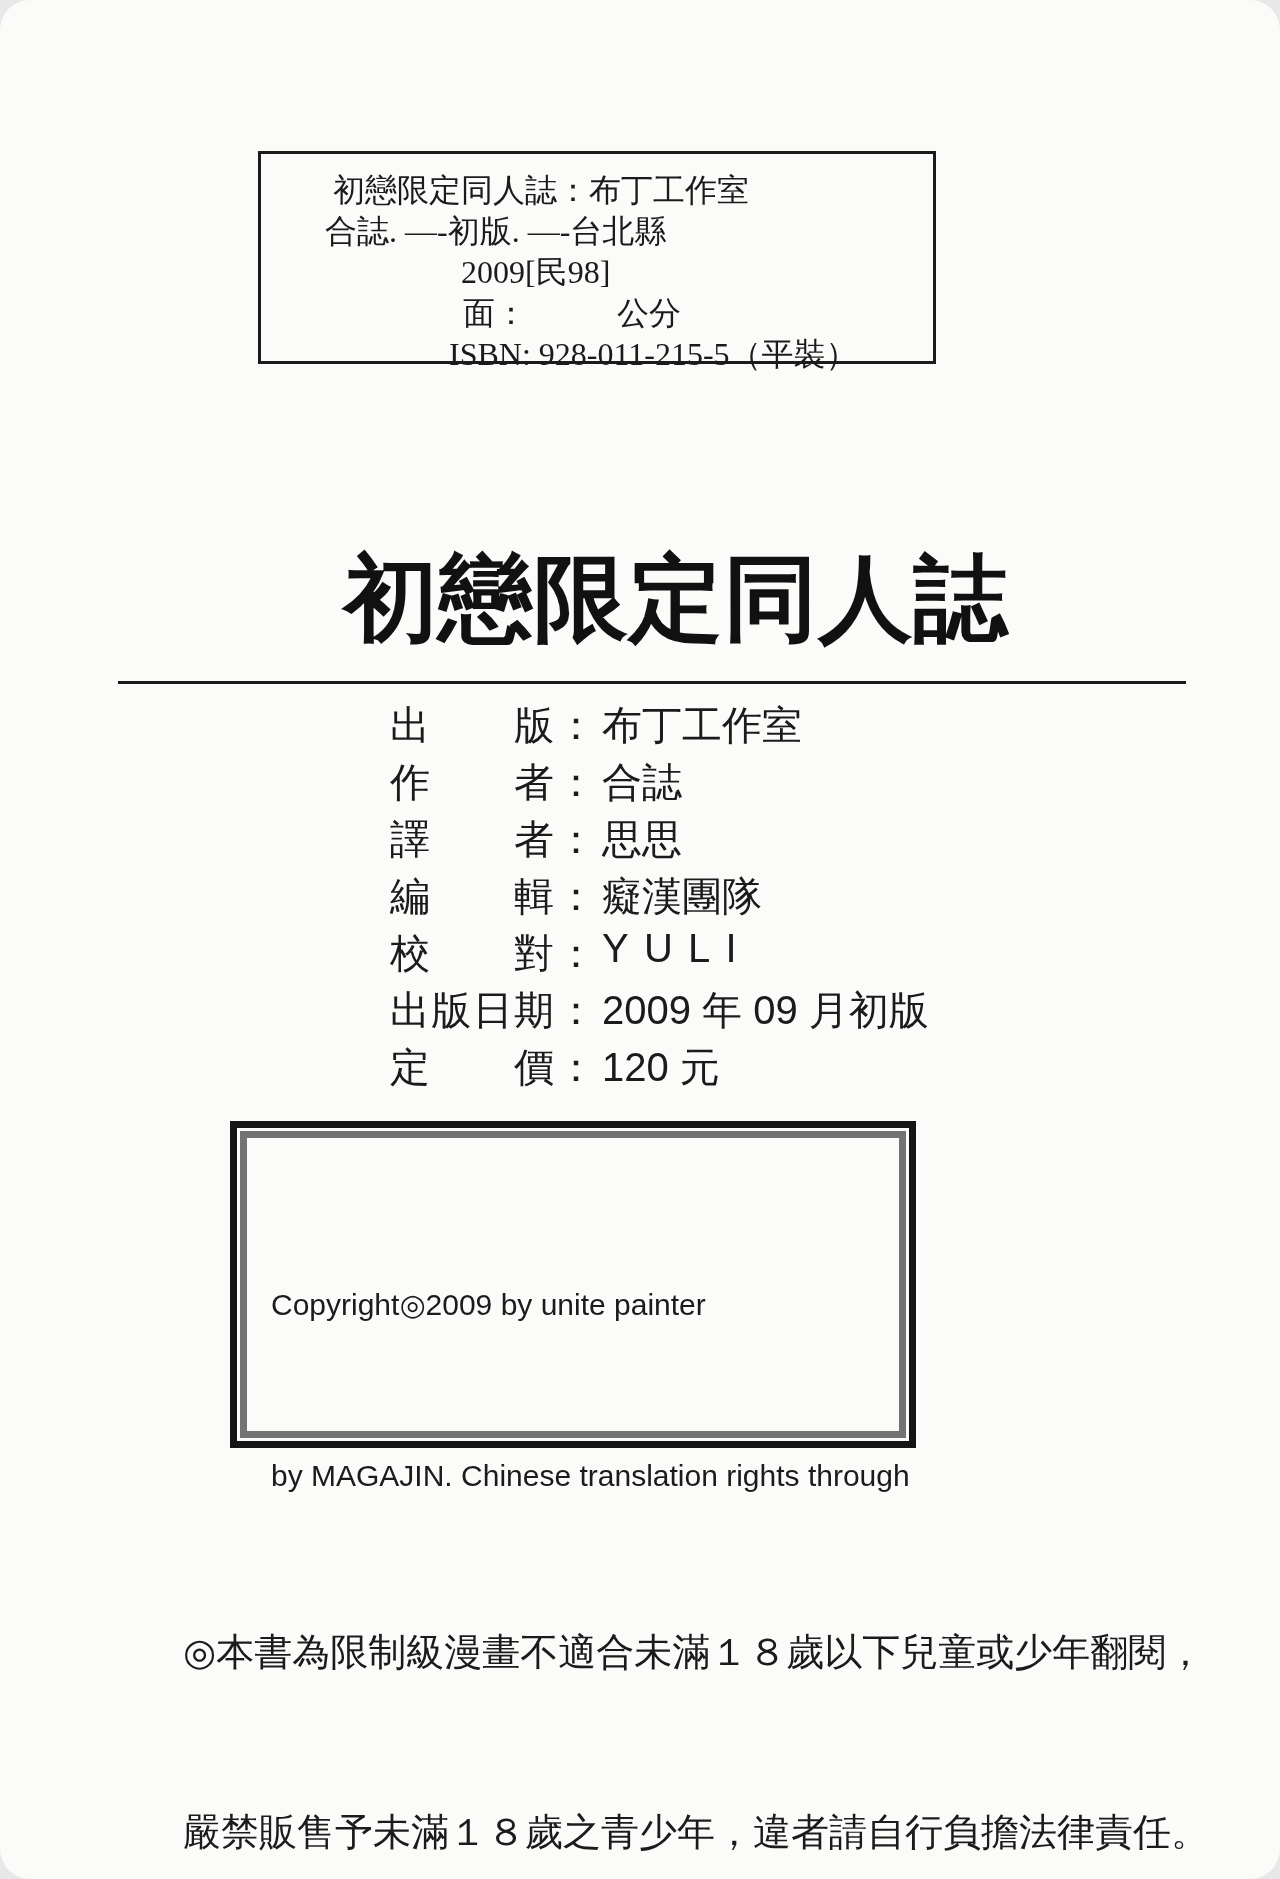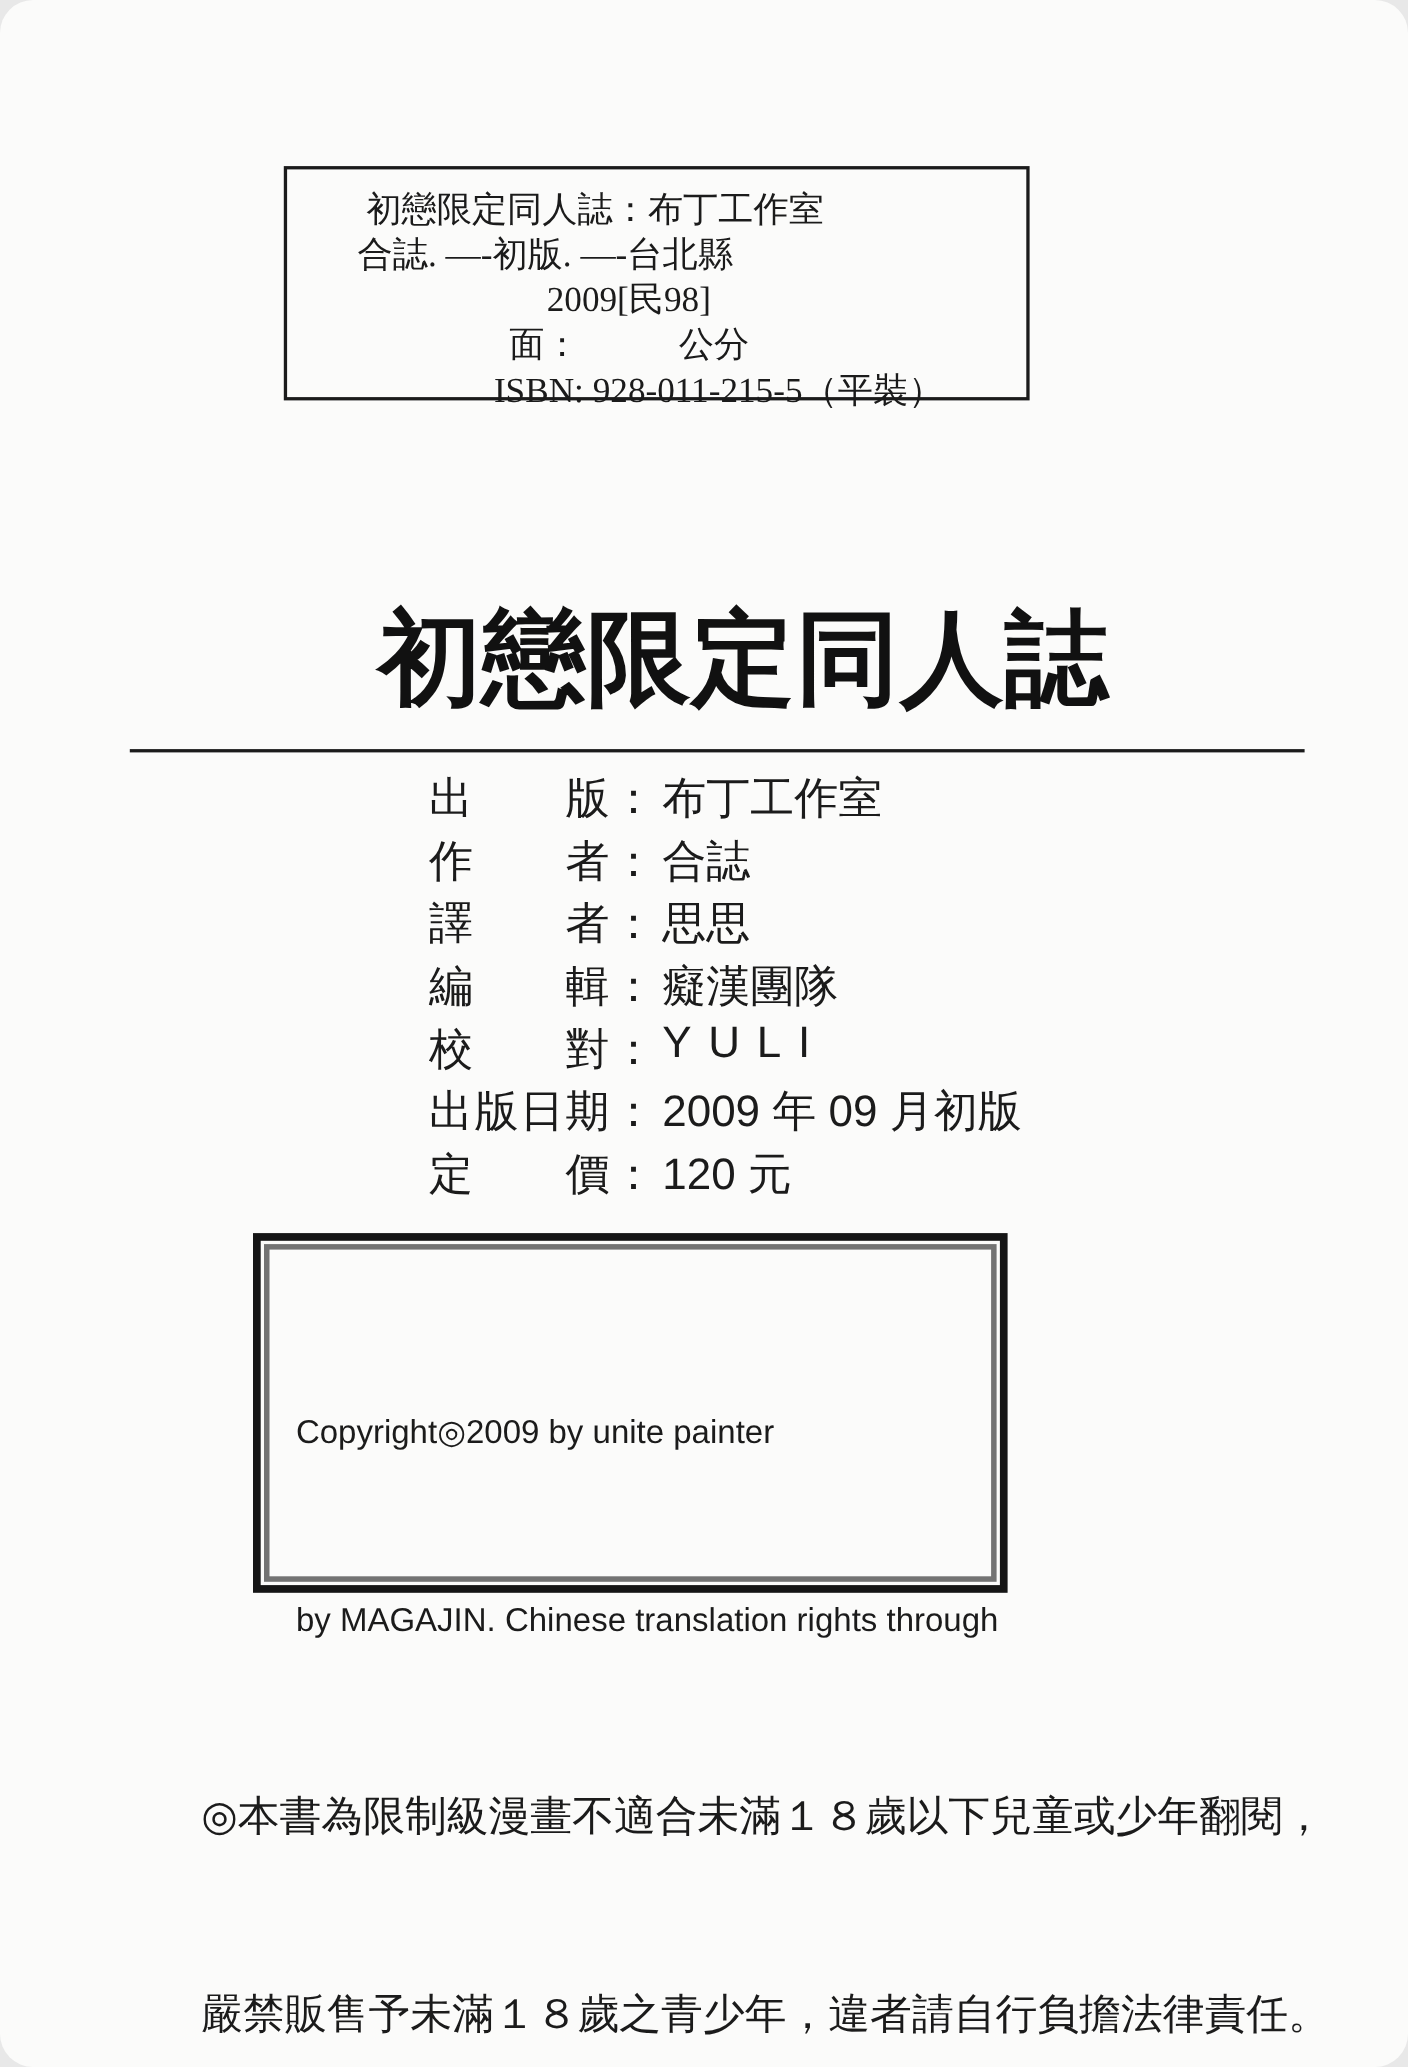--- a/index.html
+++ b/index.html
@@ -20,21 +20,21 @@
     width:678px; height:213px;
     border:3px solid #1b1b1b;
     box-sizing:border-box;
     font-family:"Liberation Serif","DejaVu Serif",serif;
     font-size:32px;
     line-height:40px;
   }
   .cip-line { position:absolute; white-space:pre; }
   .cip-l1 { left:72px;  top:16px; }
   .cip-l2 { left:64px;  top:57px; }
-  .cip-l3 { left:200px; top:98px;margin-left:36px; }
+  .cip-l3 { left:200px; top:98px; }
   .cip-l4 { left:202px; top:139px; display:flex; }
   .cip-l4 .gap { display:inline-block; width:90px; }
   .cip-l5 { left:188px; top:180px; }
 
   
   .main-title {
     position:absolute; left:0; top:536px; width:100%;
     text-align:center;
     font-size:94px; font-weight:900;
     letter-spacing:1px;
@@ -62,21 +62,21 @@
   
   .copyright-box {
     position:absolute; left:230px; top:1121px;
     width:686px; height:327px;
     border:7px solid #151515;
     box-sizing:border-box;
     background:#fbfbfa;
   }
   .copyright-inner {
     position:absolute; inset:3px;
-    border:5px solid #737373;
+    border:7px solid #737373;
     box-sizing:border-box;
     padding:24px 40px 0 24px;
     font-size:30px;
     line-height:57px;
     white-space:pre;
   }
 
   
   .disclaimer {
     position:absolute; left:183px; top:1502px;

